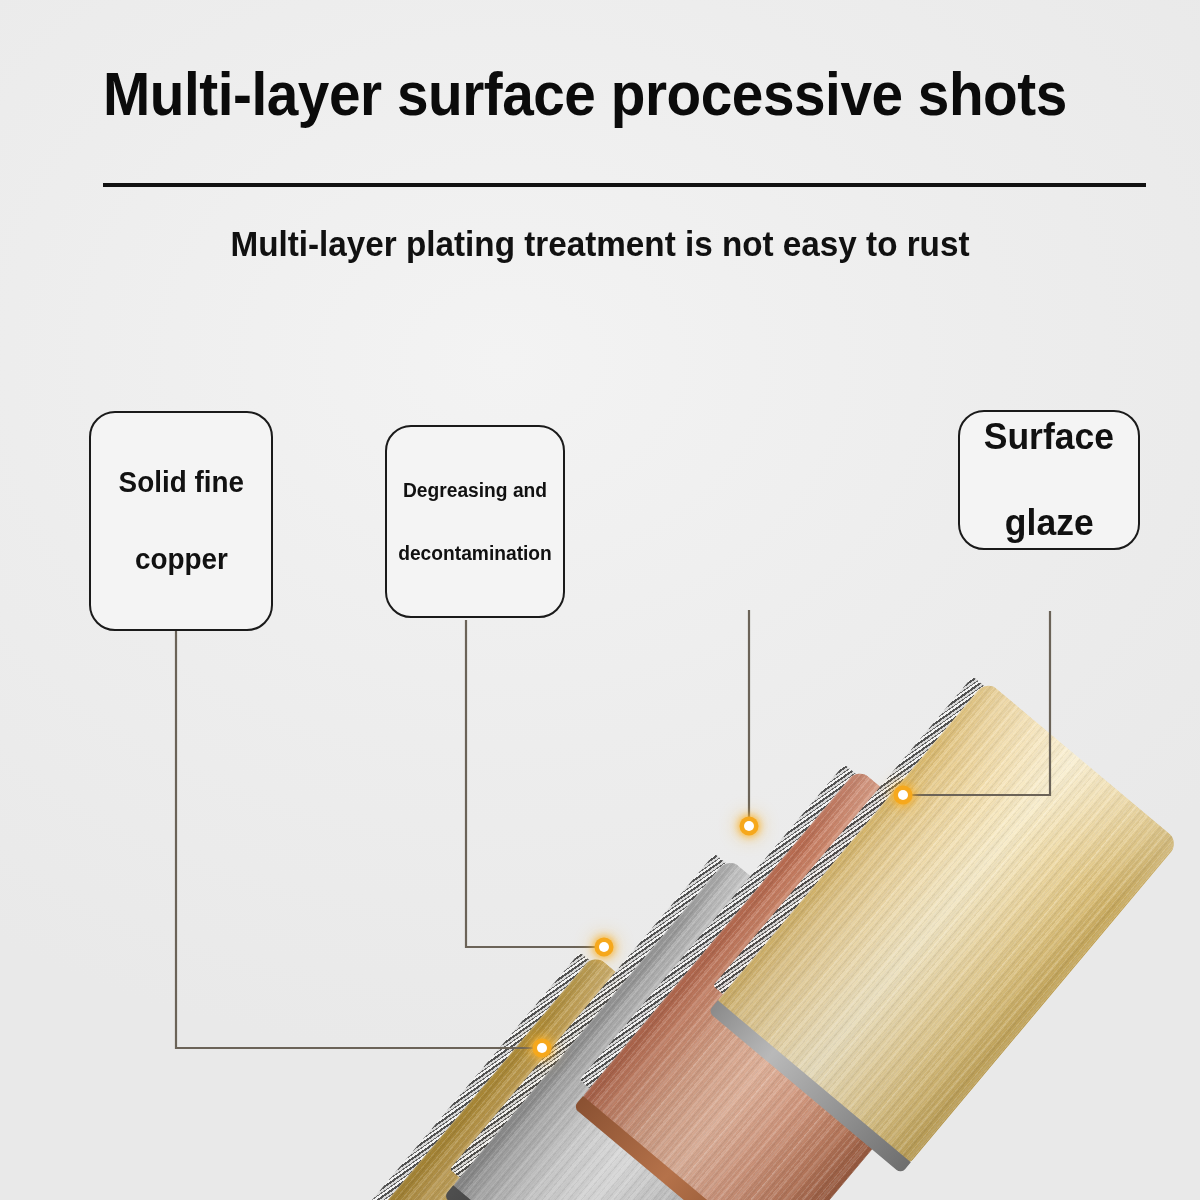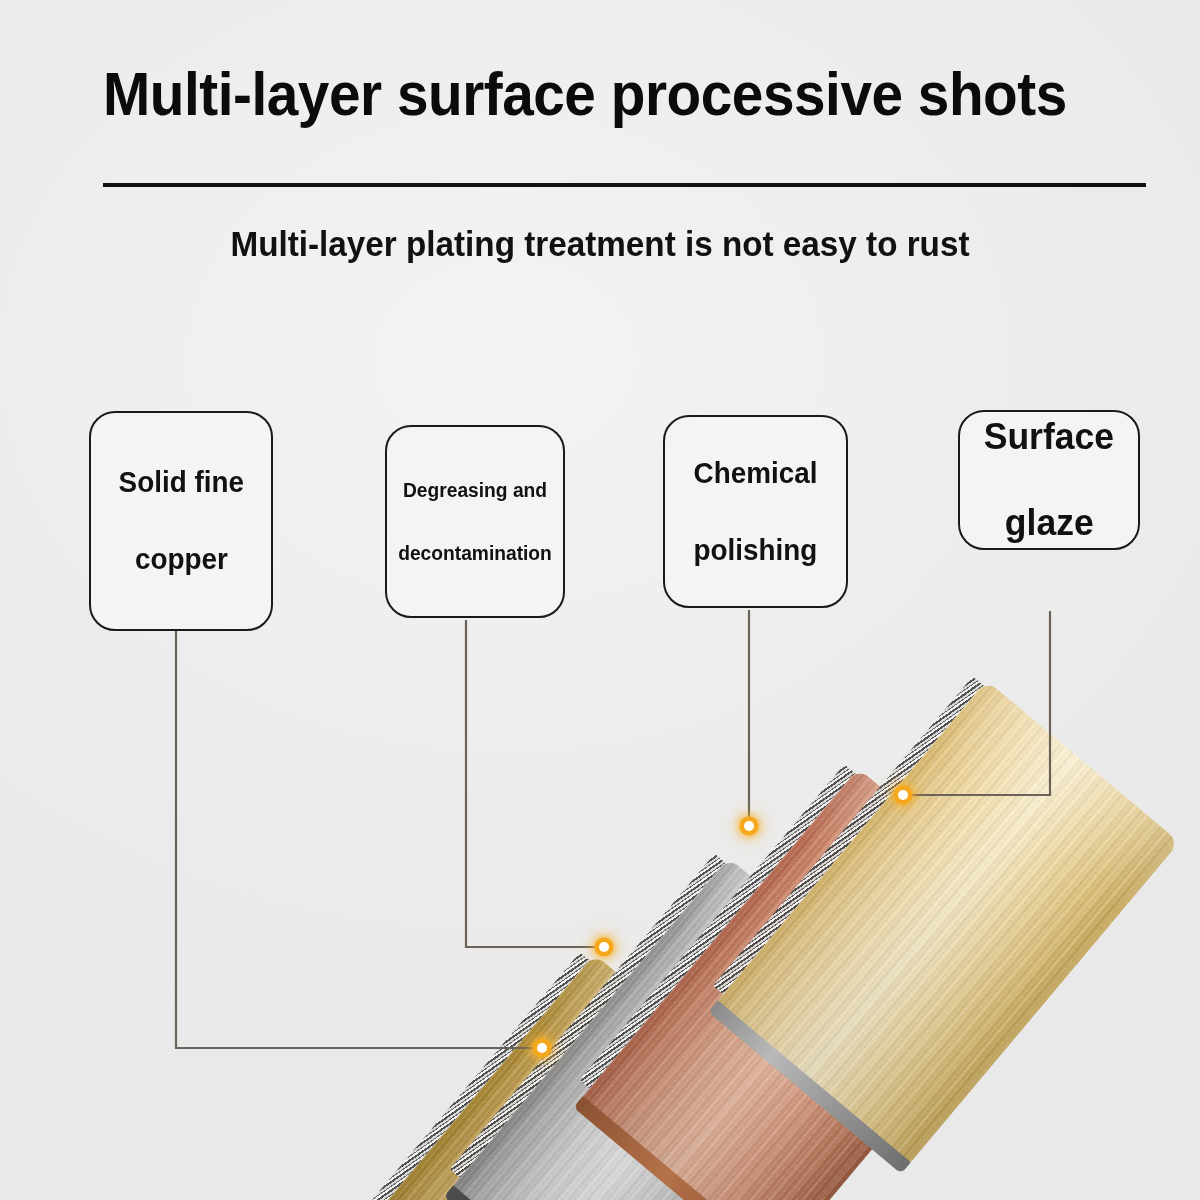--- a/index.html
+++ b/index.html
@@ -293,23 +293,19 @@
   <div class="callout" id="box-1">
     <span class="ln">Solid fine</span>
     <span class="ln">copper</span>
   </div>
 
   <div class="callout" id="box-2">
     <span class="ln">Degreasing and</span>
     <span class="ln">decontamination</span>
   </div>
 
-  <div class="callout" id="box-3">
-    <span class="ln">Chemical</span>
-    <span class="ln">polishing</span>
-  </div>
 
   <div class="callout" id="box-4">
     <span class="ln">Surface</span>
     <span class="ln">glaze</span>
   </div>
 
 </div>
 
 </body></html>

